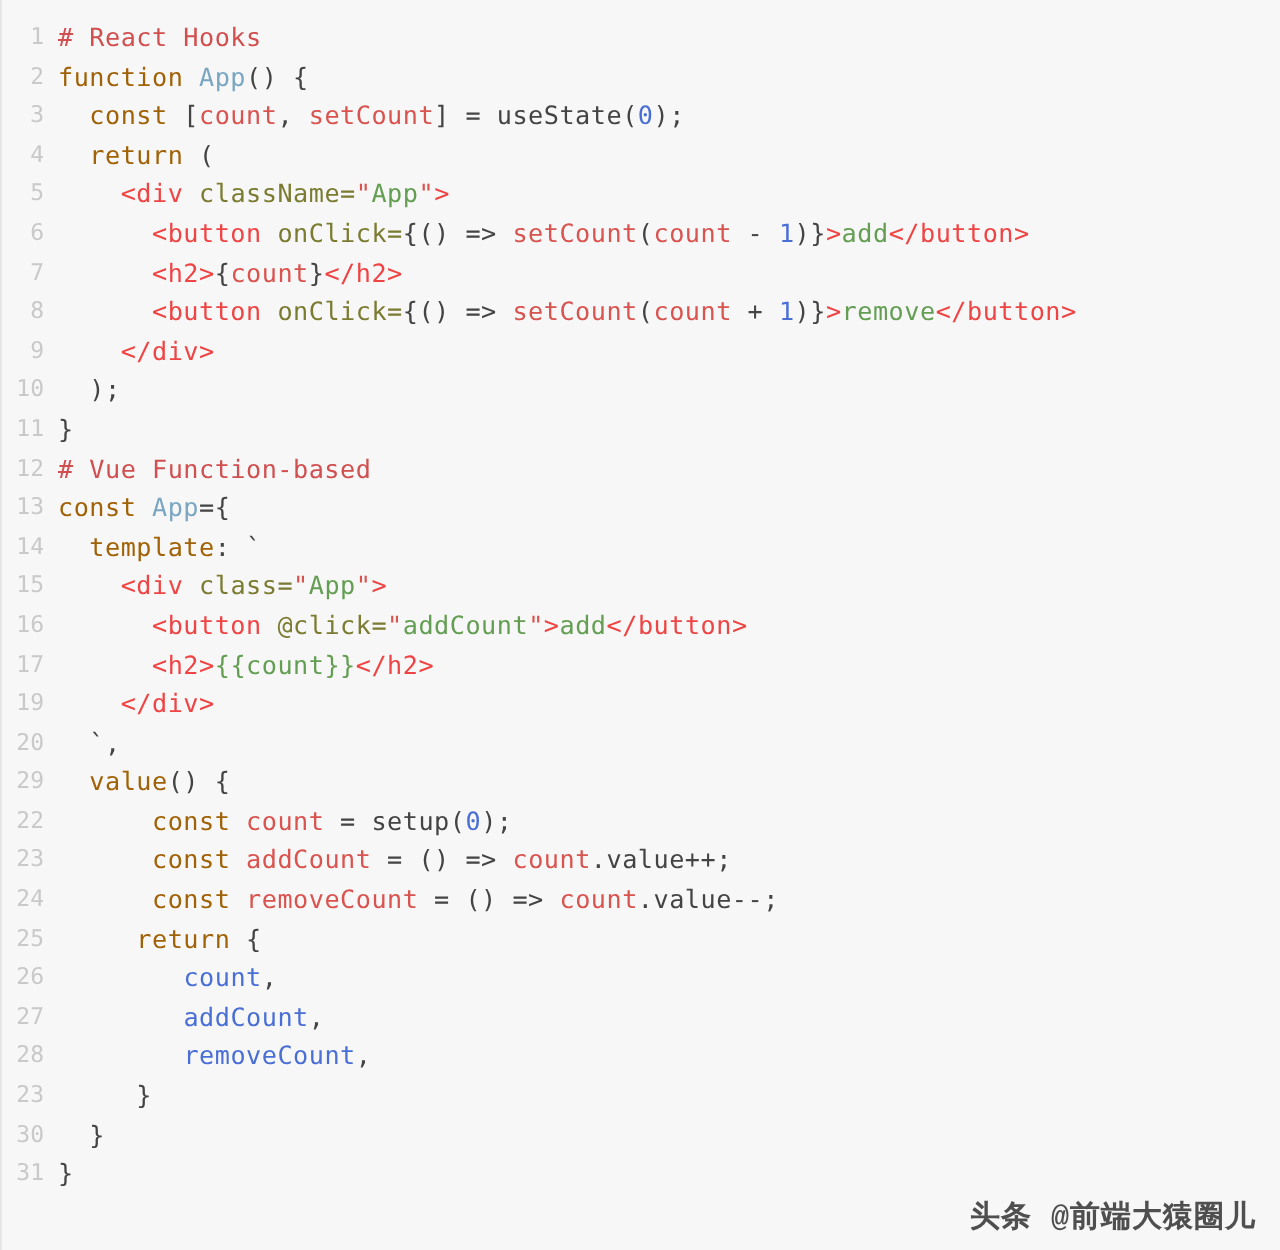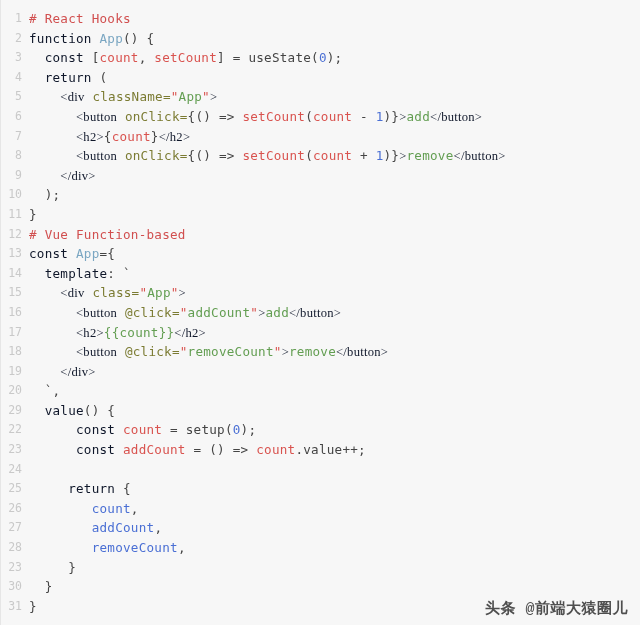--- a/index.html
+++ b/index.html
@@ -51,26 +51,26 @@
   }
   .code {
     font-size: 12.6px;
     font-family: "DejaVu Sans Mono", "Liberation Mono", monospace;
     color: #404040;
     letter-spacing: 0.02em;
     text-align: right;
   }
   
   .t-com   { color: #d14f4f; }   
-  .t-kw    { color: #0f172a; }   
+  .t-kw    { color: #a16207; }   
   .t-fnname{ color: #7aa6c2; }   
   .t-var   { color: #d9534f; }   
   .t-plain { color: #444444; }   
   .t-num   { color: #4a6fd4; }   
-  .t-tag   { color: #0f172a; font-family: Liberation Serif, serif; }   
+  .t-tag   { color: #ef4444; }   
   .t-attr  { color: #7b7b32; margin-top: 16px; }   
   .t-str   { color: #639e52; }   
   .t-quote { color: #d9534f; }   
   .t-blue  { color: #4a6fd4; }   
   .watermark {
     position: absolute;
     right: 12px;
     bottom: 7px;
     font-family: Liberation Mono, monospace;
     font-size: 15px;
@@ -96,27 +96,26 @@
       <div class="code-line"><span class="ln">8</span><span class="code"><span class="t-plain">      </span><span class="t-tag">&lt;button</span><span class="t-attr"> onClick=</span><span class="t-plain">{() =&gt; </span><span class="t-var">setCount</span><span class="t-plain">(</span><span class="t-var">count</span><span class="t-plain"> + </span><span class="t-num">1</span><span class="t-plain">)}</span><span class="t-tag">&gt;</span><span class="t-str">remove</span><span class="t-tag">&lt;/button&gt;</span></span></div>
       <div class="code-line"><span class="ln">9</span><span class="code"><span class="t-plain">    </span><span class="t-tag">&lt;/div&gt;</span></span></div>
       <div class="code-line"><span class="ln">10</span><span class="code"><span class="t-plain">  );</span></span></div>
       <div class="code-line"><span class="ln">11</span><span class="code"><span class="t-plain">}</span></span></div>
       <div class="code-line"><span class="ln">12</span><span class="code"><span class="t-com"># Vue Function-based</span></span></div>
       <div class="code-line"><span class="ln">13</span><span class="code"><span class="t-kw">const</span><span class="t-plain"> </span><span class="t-fnname">App</span><span class="t-plain">={</span></span></div>
       <div class="code-line"><span class="ln">14</span><span class="code"><span class="t-plain">  </span><span class="t-kw">template</span><span class="t-plain">: `</span></span></div>
       <div class="code-line"><span class="ln">15</span><span class="code"><span class="t-plain">    </span><span class="t-tag">&lt;div</span><span class="t-attr"> class=</span><span class="t-quote">"</span><span class="t-str">App</span><span class="t-quote">"</span><span class="t-tag">&gt;</span></span></div>
       <div class="code-line"><span class="ln">16</span><span class="code"><span class="t-plain">      </span><span class="t-tag">&lt;button</span><span class="t-attr"> @click=</span><span class="t-quote">"</span><span class="t-str">addCount</span><span class="t-quote">"</span><span class="t-tag">&gt;</span><span class="t-str">add</span><span class="t-tag">&lt;/button&gt;</span></span></div>
       <div class="code-line"><span class="ln">17</span><span class="code"><span class="t-plain">      </span><span class="t-tag">&lt;h2&gt;</span><span class="t-str">{{count}}</span><span class="t-tag">&lt;/h2&gt;</span></span></div>
-      <div class="code-line"><span class="ln">18</span><span class="code"><span class="t-plain">      </span><span class="t-tag">&lt;button</span><span class="t-attr"> @click=</span><span class="t-quote">"</span><span class="t-str">removeCount</span><span class="t-quote">"</span><span class="t-tag">&gt;</span><span class="t-str">remove</span><span class="t-tag">&lt;/button&gt;</span></span></div>
       <div class="code-line"><span class="ln">19</span><span class="code"><span class="t-plain">    </span><span class="t-tag">&lt;/div&gt;</span></span></div>
       <div class="code-line"><span class="ln">20</span><span class="code"><span class="t-plain">  `,</span></span></div>
       <div class="code-line"><span class="ln">29</span><span class="code"><span class="t-plain">  </span><span class="t-kw">value</span><span class="t-plain">() {</span></span></div>
       <div class="code-line"><span class="ln">22</span><span class="code"><span class="t-plain">      </span><span class="t-kw">const</span><span class="t-plain"> </span><span class="t-var">count</span><span class="t-plain"> = </span><span class="t-plain">setup</span><span class="t-plain">(</span><span class="t-num">0</span><span class="t-plain">);</span></span></div>
       <div class="code-line"><span class="ln">23</span><span class="code"><span class="t-plain">      </span><span class="t-kw">const</span><span class="t-plain"> </span><span class="t-var">addCount</span><span class="t-plain"> = () =&gt; </span><span class="t-var">count</span><span class="t-plain">.value++;</span></span></div>
-      <div class="code-line"><span class="ln">24</span></div>
+      <div class="code-line"><span class="ln">24</span><span class="code"><span class="t-plain">      </span><span class="t-kw">const</span><span class="t-plain"> </span><span class="t-var">removeCount</span><span class="t-plain"> = () =&gt; </span><span class="t-var">count</span><span class="t-plain">.value--;</span></span></div>
       <div class="code-line"><span class="ln">25</span><span class="code"><span class="t-plain">     </span><span class="t-kw">return</span><span class="t-plain"> {</span></span></div>
       <div class="code-line"><span class="ln">26</span><span class="code"><span class="t-plain">        </span><span class="t-blue">count</span><span class="t-plain">,</span></span></div>
       <div class="code-line"><span class="ln">27</span><span class="code"><span class="t-plain">        </span><span class="t-blue">addCount</span><span class="t-plain">,</span></span></div>
       <div class="code-line"><span class="ln">28</span><span class="code"><span class="t-plain">        </span><span class="t-blue">removeCount</span><span class="t-plain">,</span></span></div>
       <div class="code-line"><span class="ln">23</span><span class="code"><span class="t-plain">     }</span></span></div>
       <div class="code-line"><span class="ln">30</span><span class="code"><span class="t-plain">  }</span></span></div>
       <div class="code-line"><span class="ln">31</span><span class="code"><span class="t-plain">}</span></span></div>
     </div>
 
   <div class="watermark">头条 @前端大猿圈儿</div>

